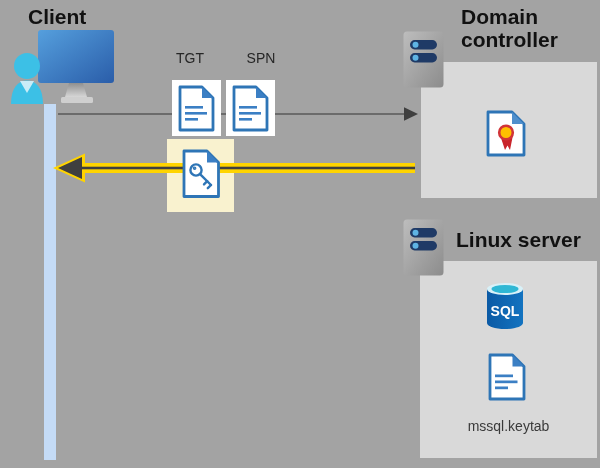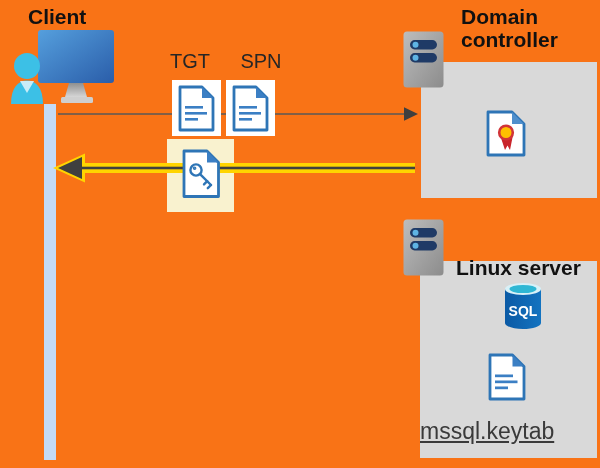--- a/index.html
+++ b/index.html
@@ -1,31 +1,31 @@
 <!DOCTYPE html>
 <html><head>
 <meta charset="utf-8">
 <style>
   html,body{margin:0;padding:0;background:#fff;}
   .canvas{
-    position:relative;width:600px;height:468px;background:#f97316;
+    position:relative;width:600px;height:468px;background:#a3a3a3;
     font-family:"Liberation Sans",sans-serif;overflow:hidden;
   }
   .abs{position:absolute;}
   .heading{
     font-size:21px;font-weight:bold;color:#111;line-height:23px;
   }
   .small-label{
-    font-size:20px;color:#262626;text-align:center;
+    font-size:14px;color:#262626;text-align:center;
   }
   .gray-box{background:#d9d9d9;}
   .timeline-bar{background:#c4dbf6;}
   .yellow-highlight{background:#f9f2cf;}
   .icon-pad{background:#ffffff;display:flex;align-items:center;justify-content:center;}
-  .keytab{font-size:23px;color:#3a3a3a;text-align:left;text-decoration:underline;}
+  .keytab{font-size:14px;color:#3a3a3a;text-align:center;}
   svg{display:block;}
 </style>
 </head>
 <body>
 
 <div class="canvas">
 
   <div class="abs gray-box" style="left:421px;top:62px;width:176px;height:136px;"></div>
   <div class="abs gray-box" style="left:420px;top:261px;width:177px;height:197px;"></div>
 
@@ -132,39 +132,39 @@
 
   <div class="abs" style="left:486px;top:110px;">
     <svg width="40" height="47" viewBox="0 0 40 47">
       <path d="M2 2 H26 L38 14 V45 H2 Z" fill="#ffffff" stroke="#2e75b6" stroke-width="2.8" stroke-linejoin="round"></path>
       <polygon points="26,2 26,14 38,14" fill="#4f8fcc"></polygon>
       <polygon points="14,25 19,40 21.5,35.5 24,40 27,25" fill="#c9242b"></polygon>
       <circle cx="20" cy="22.5" r="6.8" fill="#ffc000" stroke="#d13438" stroke-width="2.6"></circle>
     </svg>
   </div>
 
-  <div class="abs heading" style="left:456px;top:228px;width:140px;margin-top:28px;">Linux server</div>
+  <div class="abs heading" style="left:456px;top:228px;width:140px;">Linux server</div>
 
   <div class="abs" style="left:403px;top:219px;">
     <svg width="41" height="57" viewBox="0 0 41 57">
       <defs>
         <linearGradient id="gSrv2" x1="0" y1="0" x2="1" y2="1">
           <stop offset="0" stop-color="#bdbdbd"></stop>
             <stop offset="1" stop-color="#8c8c8c"></stop>
         </linearGradient>
       </defs>
       <rect x="0.5" y="0.5" width="40" height="56" rx="3.5" fill="url(#gSrv2)"></rect>
       <rect x="7" y="9" width="27" height="9.5" rx="4.7" fill="#1f3a66"></rect>
       <circle cx="12.5" cy="13.7" r="3" fill="#5fb4e4"></circle>
       <rect x="7" y="22" width="27" height="9.5" rx="4.7" fill="#1f3a66"></rect>
       <circle cx="12.5" cy="26.7" r="3" fill="#5fb4e4"></circle>
     </svg>
   </div>
 
-  <div class="abs" style="left:503px;top:282px;">
+  <div class="abs" style="left:485px;top:282px;">
     <svg width="40" height="48" viewBox="0 0 40 48">
       <defs>
         <linearGradient id="gSql" x1="0" y1="0" x2="1" y2="0">
           <stop offset="0" stop-color="#0b5aa5"></stop>
             <stop offset="1" stop-color="#1373c0"></stop>
         </linearGradient>
       </defs>
       <path d="M2 7 V41 C2 44.3 10 47 20 47 C30 47 38 44.3 38 41 V7 Z" fill="url(#gSql)"></path>
       <ellipse cx="20" cy="7" rx="18" ry="6" fill="#d8f1f8"></ellipse>
       <ellipse cx="20" cy="7" rx="13.5" ry="4.1" fill="#2fb7d4"></ellipse>

